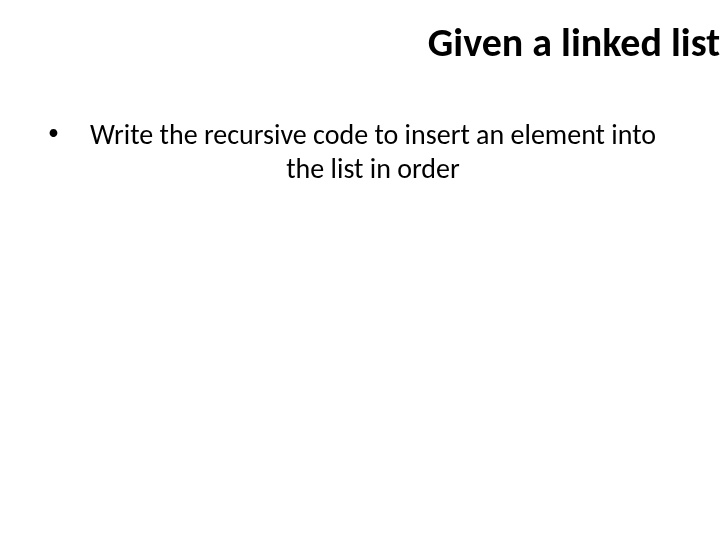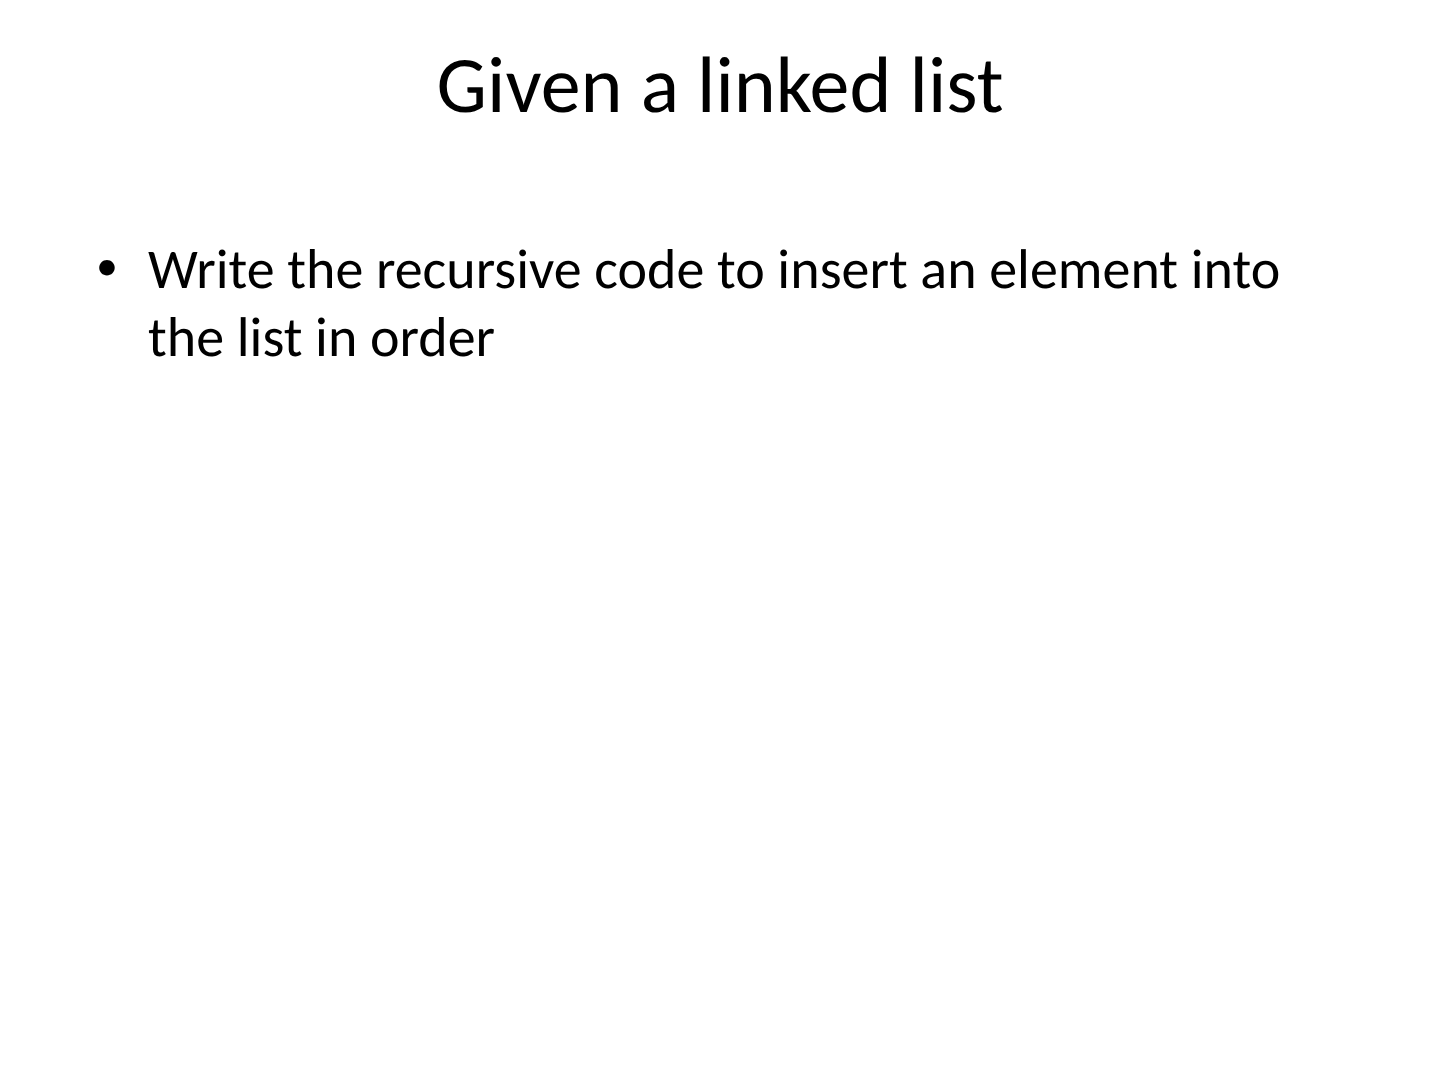--- a/index.html
+++ b/index.html
@@ -16,23 +16,23 @@
     width: 720px;
     height: 540px;
     position: relative;
     box-sizing: border-box;
   }
   .title {
     position: absolute;
     top: 18px;
     left: 0;
     width: 100%;
-    text-align: center;
+    text-align: right;
     font-size: 40px;
-    font-weight: 400;
+    font-weight: 700;
     letter-spacing: 0px;
   }
   .body {
     position: absolute;
     top: 118px;
     left: 48px;
     right: 48px;
   }
   .bullet-row {
     display: flex;
@@ -42,20 +42,21 @@
   }
   .bullet-marker {
     width: 26px;
     flex: 0 0 26px;
     text-align: left;
     padding-top: 2px;
     font-size: 22px;
   }
   .bullet-text {
     flex: 1;
+    text-align: center;
   }
 </style>
 </head>
 <body>
 
 <div class="slide">
   <div class="title">Given a linked list</div>
 
   <div class="body">
     <div class="bullet-row">

